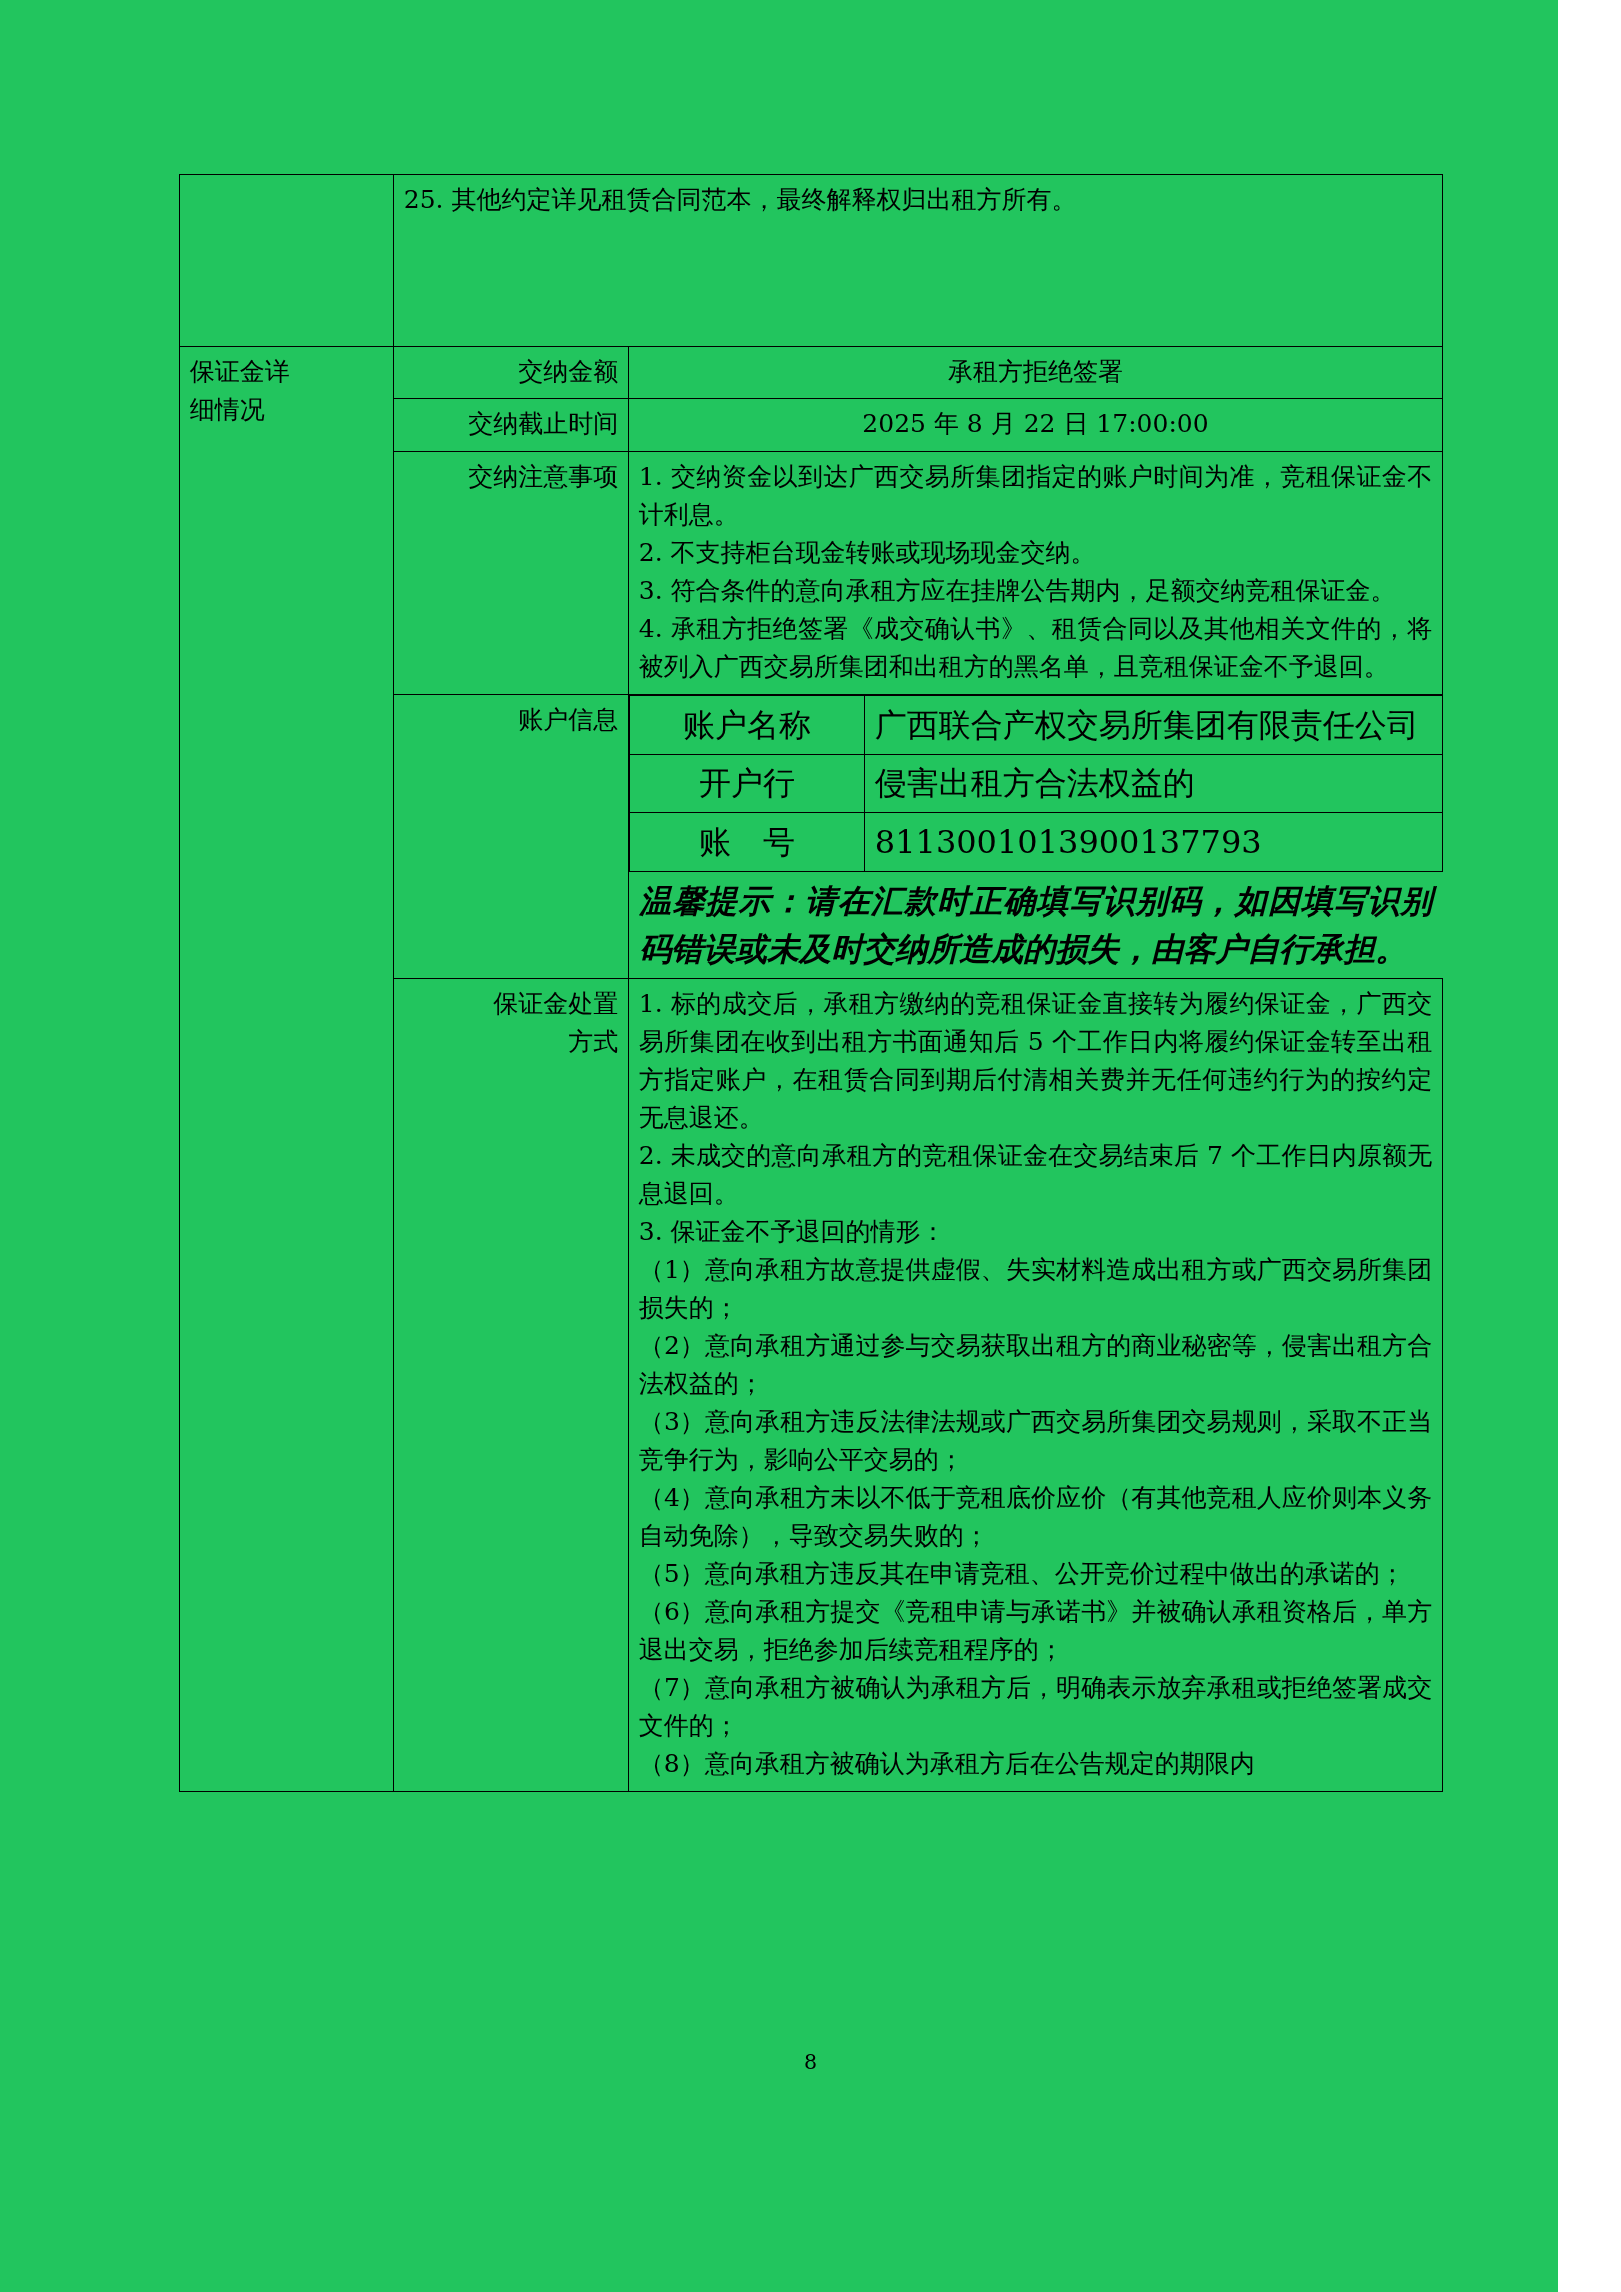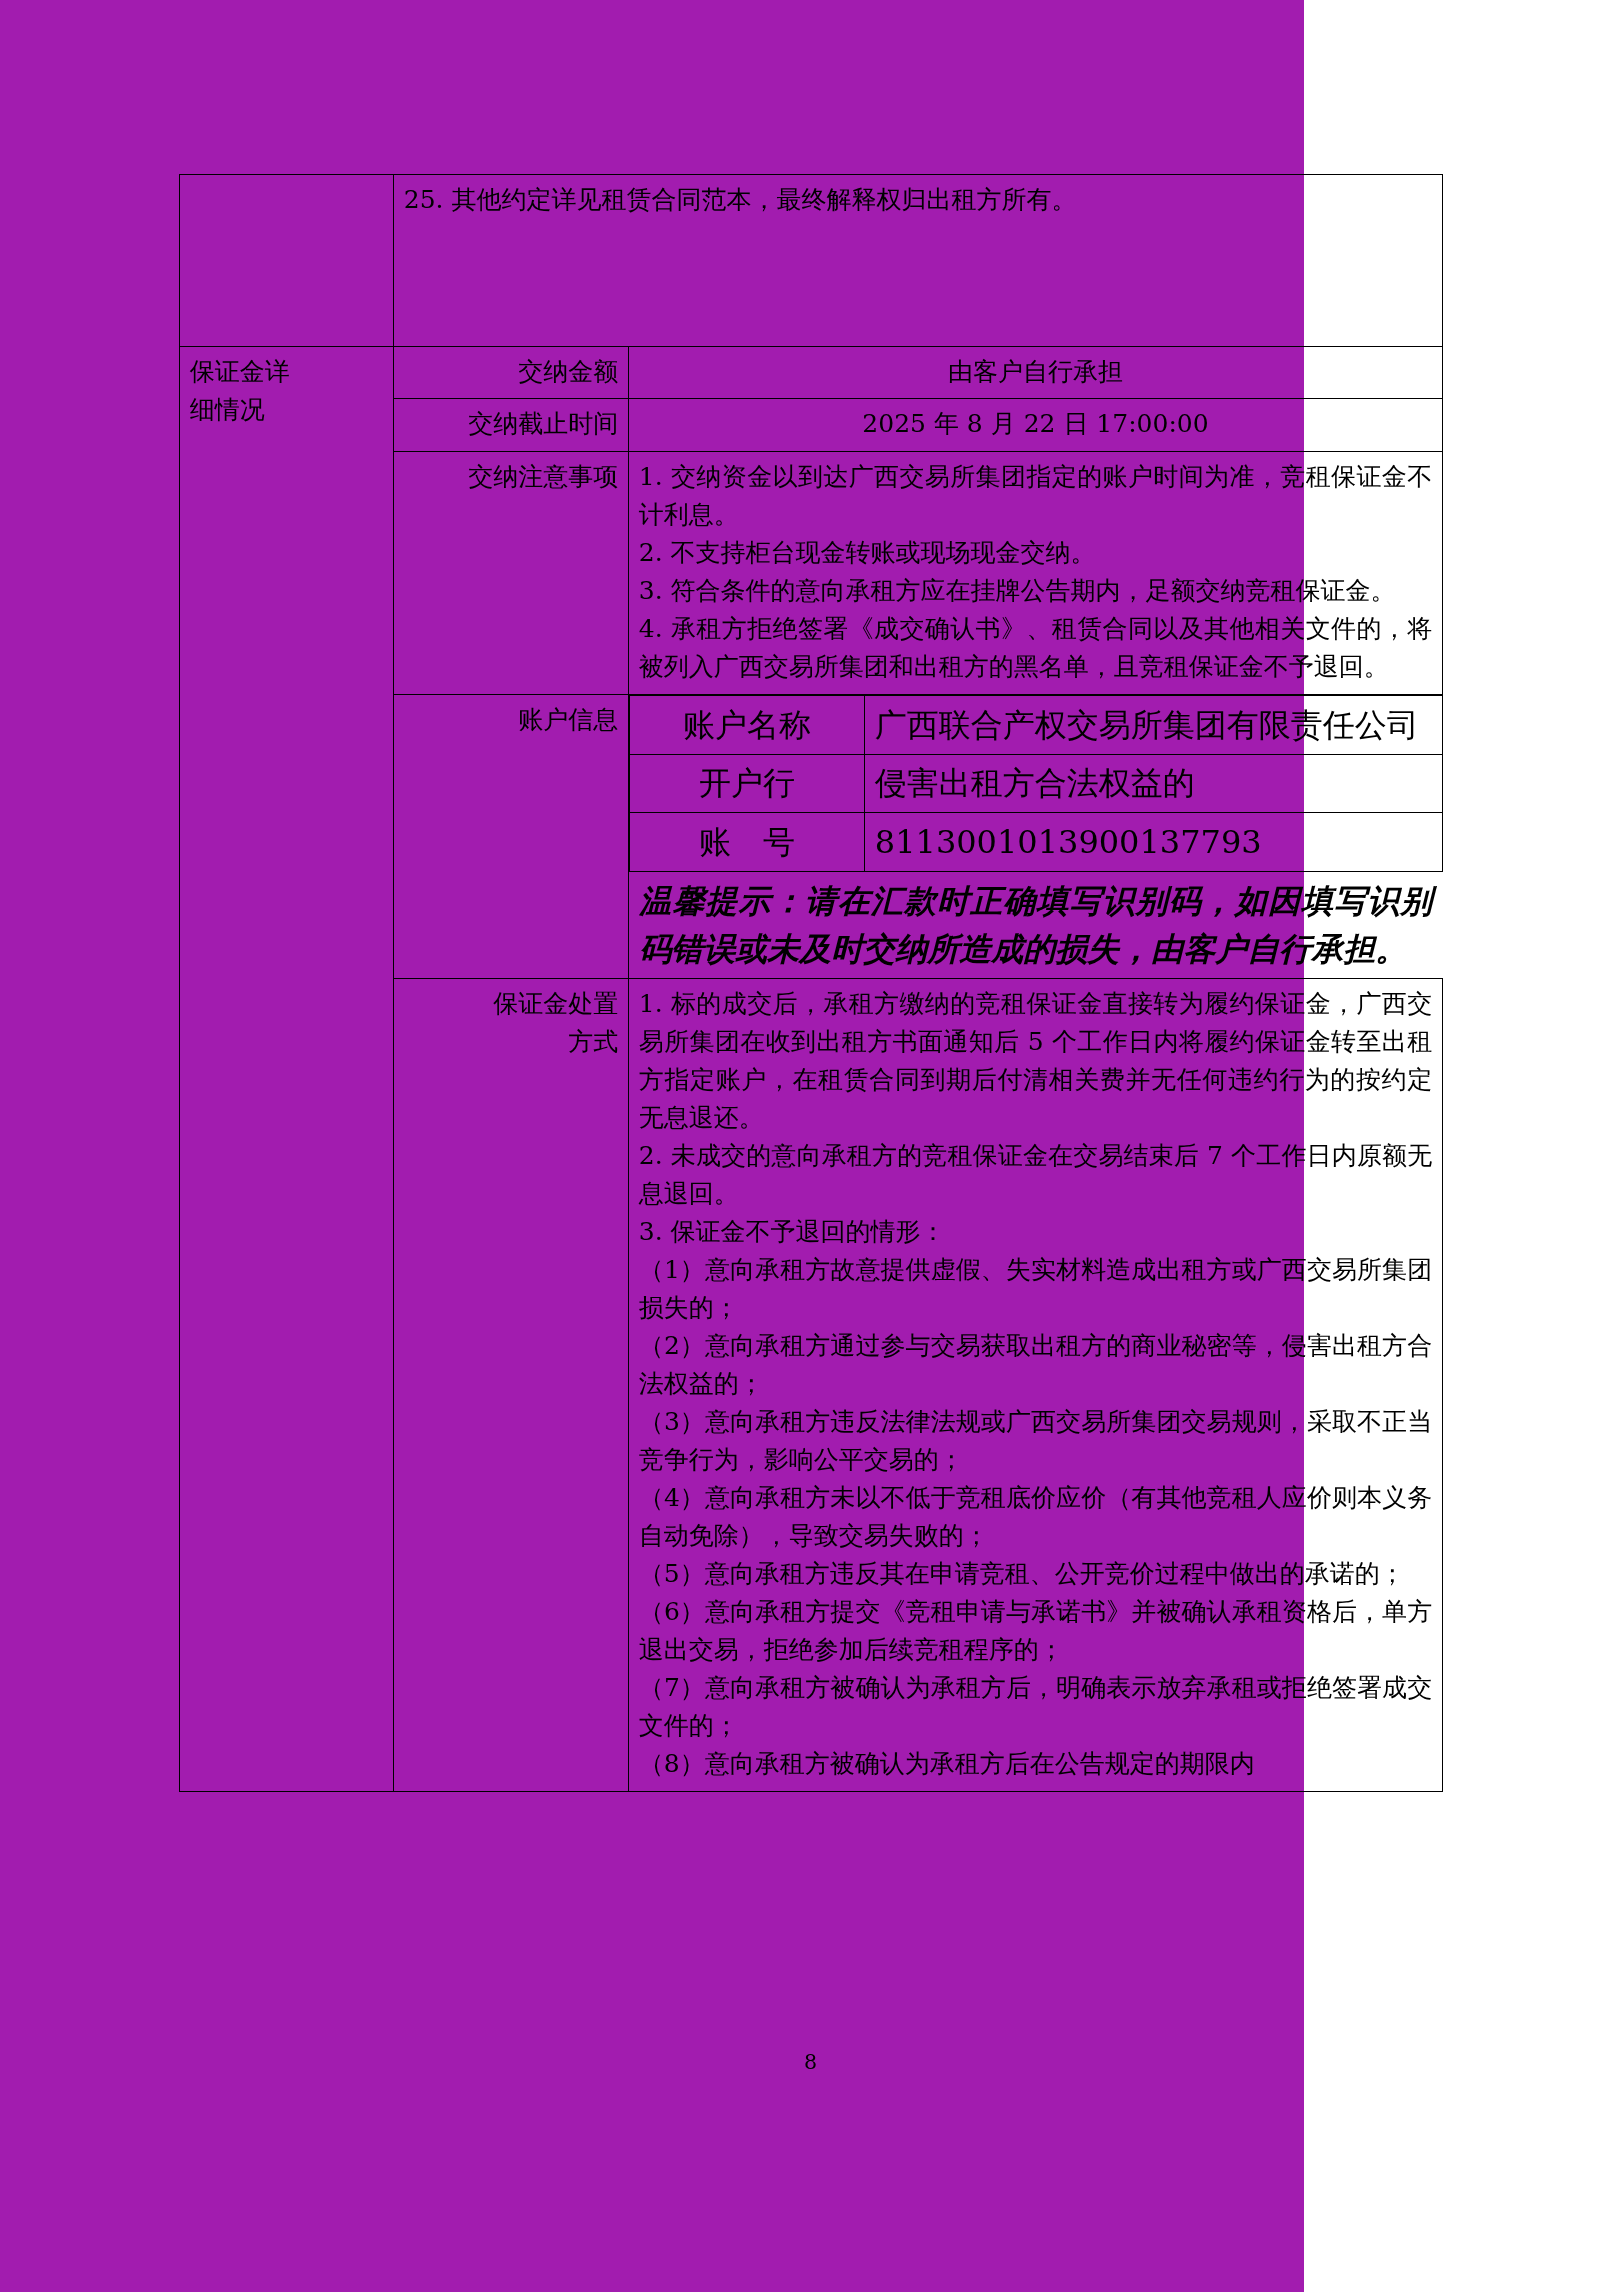--- a/index.html
+++ b/index.html
@@ -10,23 +10,23 @@
   body {
     width: 1621px;
     height: 2293px;
     font-family: "DejaVu Serif", "Liberation Serif", serif;
     color: #000000;
     position: relative;
   }
   .page {
     position: absolute;
     top: 0; left: 0;
-    width: 1304px;
+    width: 1558px;
     height: 2293px;
-    background: #a21caf;
+    background: #22c55e;
   }
   .doc-table {
     position: absolute;
     left: 179px;
     top: 174px;
     width: 1262px;
     border-collapse: collapse;
     table-layout: fixed;
   }
   .doc-table td {
@@ -110,21 +110,21 @@
 
       <tr>
         <td style="height:157px;"></td>
         <td colspan="2" class="first-row-text">25. 其他约定详见租赁合同范本，最终解释权归出租方所有。</td>
       </tr>
 
       <tr>
         <td class="big-label" rowspan="5" style="white-space:pre-line;">保证金详
 细情况</td>
         <td class="label-cell">交纳金额</td>
-        <td class="ctr vmid">由客户自行承担</td>
+        <td class="ctr vmid">承租方拒绝签署</td>
       </tr>
 
       <tr>
         <td class="label-cell">交纳截止时间</td>
         <td class="ctr vmid">2025 年 8 月 22  日 17:00:00</td>
       </tr>
 
       <tr>
         <td class="label-cell">交纳注意事项</td>
         <td class="para" style="white-space:pre-line;">1. 交纳资金以到达广西交易所集团指定的账户时间为准，竞租保证金不计利息。

